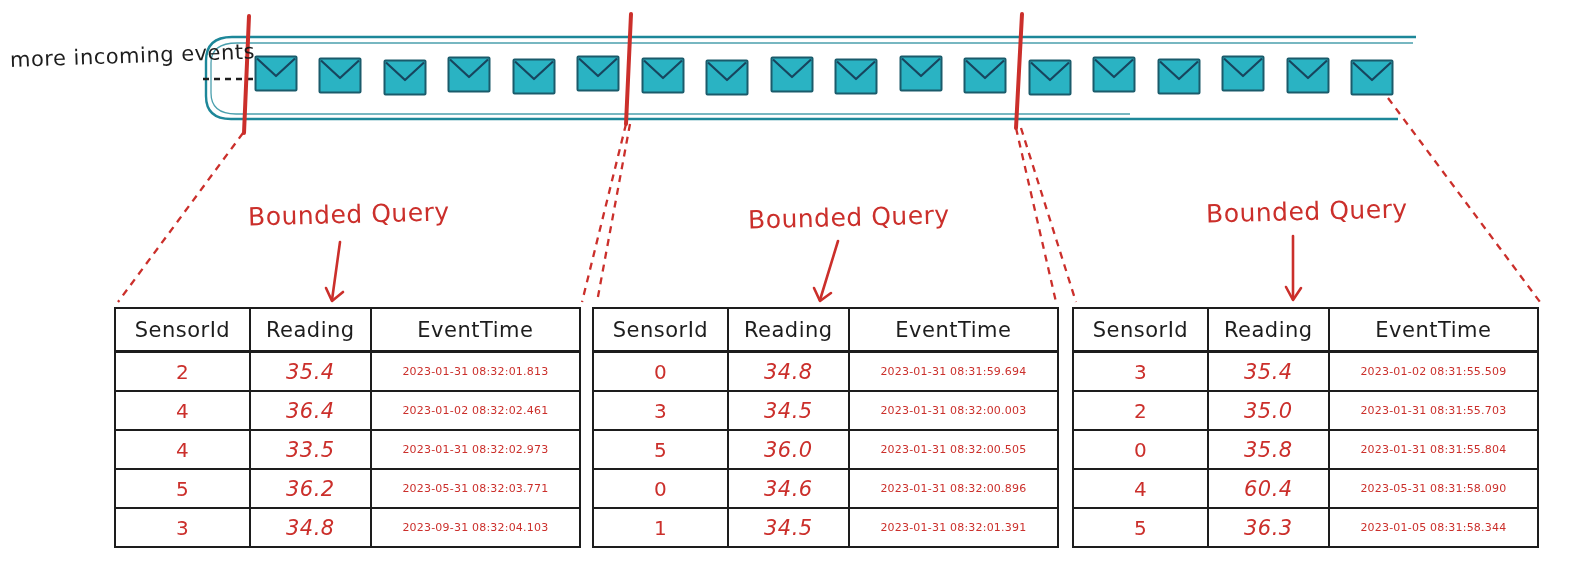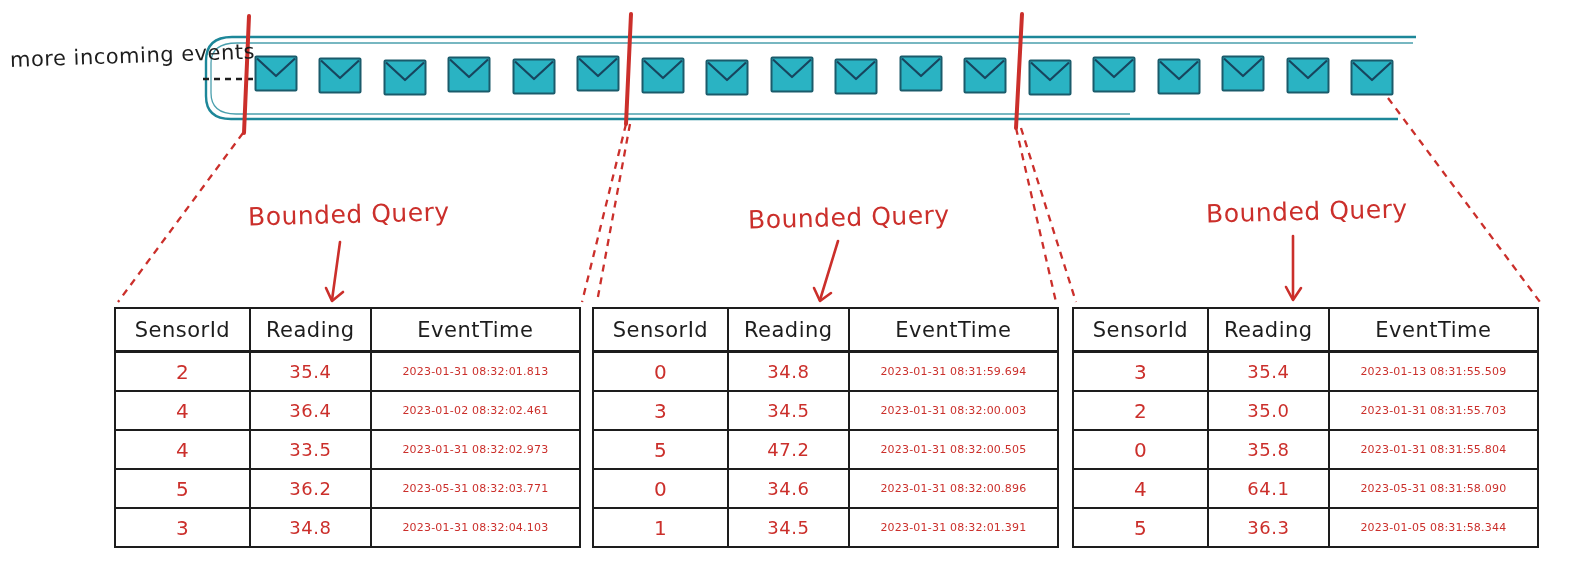--- a/index.html
+++ b/index.html
@@ -38,21 +38,21 @@
   table.sensor-table th, table.sensor-table td{
     border:2.5px solid var(--ink);text-align:center;vertical-align:middle;
     padding:0;overflow:hidden;white-space:nowrap;
   }
   table.sensor-table th{
     height:41px;font-size:21px;font-weight:500;color:var(--ink);
     letter-spacing:.5px;border-bottom-width:3px;
   }
   table.sensor-table td{height:37px;color:var(--red);font-weight:500;}
   td.col-id{font-size:20px;}
-  td.col-reading{font-size:18px;letter-spacing:.5px;}
+  td.col-reading{font-size:21px;letter-spacing:.5px;font-style:italic;}
   td.col-time{font-size:11px;letter-spacing:.2px;}
   col.c-id{width:29%;} col.c-reading{width:26%;} col.c-time{width:45%;}
 </style>
 </head>
 <body>
 
 <div class="canvas">
 
   <svg class="strokes" viewBox="0 0 1570 581">
 
@@ -201,21 +201,21 @@
           <td class="col-time">2023-01-31 08:32:02.973</td>
         </tr>
         <tr>
           <td class="col-id">5</td>
           <td class="col-reading">36.2</td>
           <td class="col-time">2023-05-31 08:32:03.771</td>
         </tr>
         <tr>
           <td class="col-id">3</td>
           <td class="col-reading">34.8</td>
-          <td class="col-time">2023-01-31 08:32:04.103</td>
+          <td class="col-time">2023-09-31 08:32:04.103</td>
         </tr>
       </tbody>
     </table>
   <table class="sensor-table t2">
       <colgroup>
         <col class="c-id">
         <col class="c-reading">
         <col class="c-time">
       </colgroup>
       <thead>
@@ -231,21 +231,21 @@
           <td class="col-reading">34.8</td>
           <td class="col-time">2023-01-31 08:31:59.694</td>
         </tr>
         <tr>
           <td class="col-id">3</td>
           <td class="col-reading">34.5</td>
           <td class="col-time">2023-01-31 08:32:00.003</td>
         </tr>
         <tr>
           <td class="col-id">5</td>
-          <td class="col-reading">47.2</td>
+          <td class="col-reading">36.0</td>
           <td class="col-time">2023-01-31 08:32:00.505</td>
         </tr>
         <tr>
           <td class="col-id">0</td>
           <td class="col-reading">34.6</td>
           <td class="col-time">2023-01-31 08:32:00.896</td>
         </tr>
         <tr>
           <td class="col-id">1</td>
           <td class="col-reading">34.5</td>
@@ -263,35 +263,35 @@
         <tr>
           <th>SensorId</th>
           <th>Reading</th>
           <th>EventTime</th>
         </tr>
       </thead>
       <tbody>
         <tr>
           <td class="col-id">3</td>
           <td class="col-reading">35.4</td>
-          <td class="col-time">2023-01-13 08:31:55.509</td>
+          <td class="col-time">2023-01-02 08:31:55.509</td>
         </tr>
         <tr>
           <td class="col-id">2</td>
           <td class="col-reading">35.0</td>
           <td class="col-time">2023-01-31 08:31:55.703</td>
         </tr>
         <tr>
           <td class="col-id">0</td>
           <td class="col-reading">35.8</td>
           <td class="col-time">2023-01-31 08:31:55.804</td>
         </tr>
         <tr>
           <td class="col-id">4</td>
-          <td class="col-reading">64.1</td>
+          <td class="col-reading">60.4</td>
           <td class="col-time">2023-05-31 08:31:58.090</td>
         </tr>
         <tr>
           <td class="col-id">5</td>
           <td class="col-reading">36.3</td>
           <td class="col-time">2023-01-05 08:31:58.344</td>
         </tr>
       </tbody>
     </table>
 

